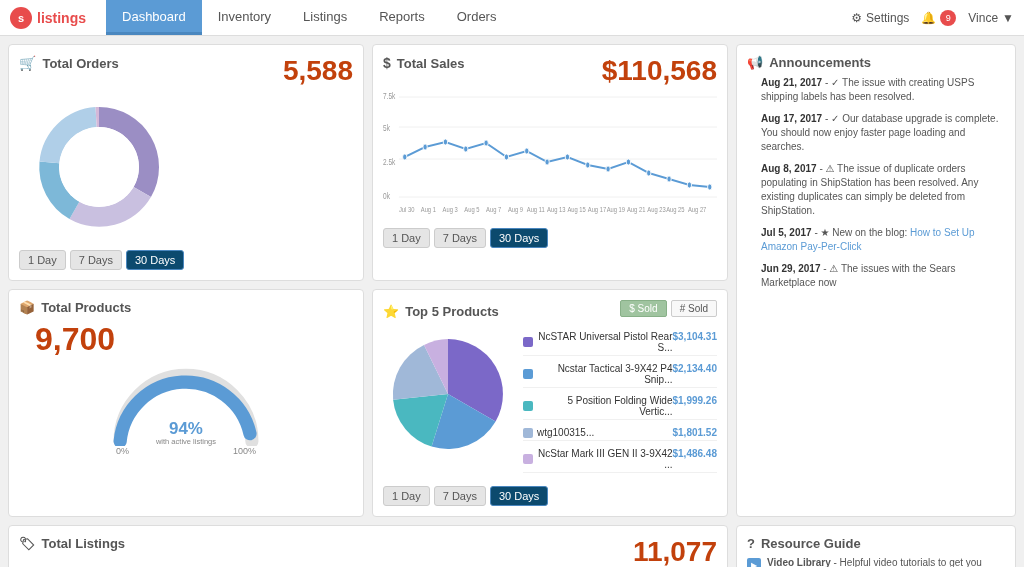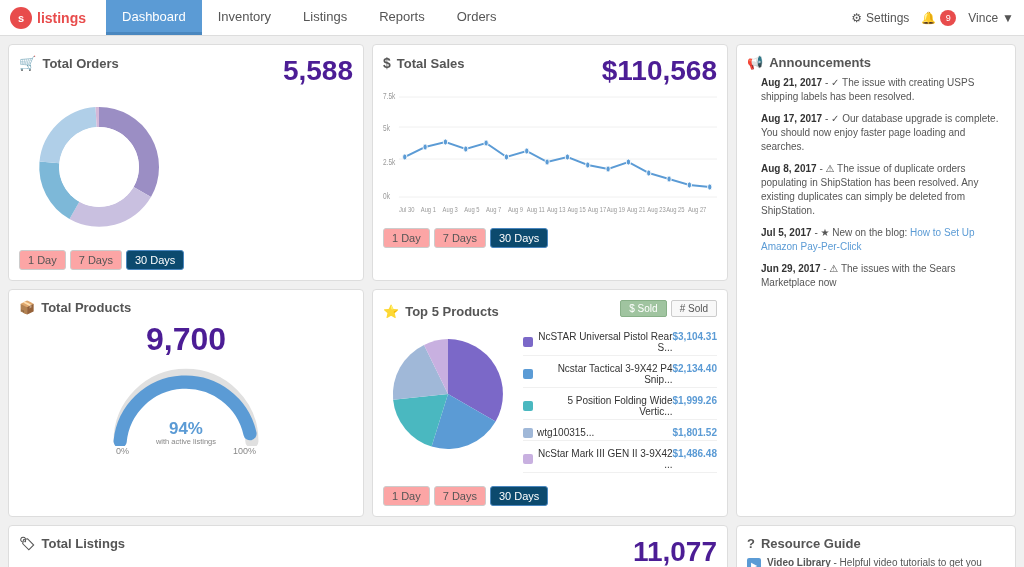--- a/index.html
+++ b/index.html
@@ -16,30 +16,30 @@
     .nav-right-item { display: flex; align-items: center; gap: 4px; font-size: 12px; color: #555; cursor: pointer; }
     .badge { background: #e84c4c; color: white; border-radius: 50%; width: 16px; height: 16px; display: flex; align-items: center; justify-content: center; font-size: 9px; }
 
     
     .dashboard { display: grid; grid-template-columns: 1fr 1fr 280px; grid-template-rows: auto auto auto; gap: 8px; padding: 8px; background: #f0f0f0; }
 
     
     .card { background: #fff; border: 1px solid #ddd; border-radius: 4px; padding: 10px; }
     .card-header { font-size: 13px; font-weight: bold; color: #555; margin-bottom: 6px; display: flex; align-items: center; gap: 6px; }
     .card-header-icon { font-size: 14px; }
-    .big-number { font-size: 28px; font-weight: bold; color: #4c1d95; text-align: right; }
+    .big-number { font-size: 28px; font-weight: bold; color: #c2410c; text-align: right; }
 
     
     .orders-card { grid-column: 1; grid-row: 1; }
     .orders-inner { display: flex; align-items: center; }
     .donut-container { position: relative; width: 160px; height: 155px; flex-shrink: 0; }
     .donut-labels { font-size: 9px; color: #777; flex: 1; }
     .donut-label { margin-bottom: 3px; }
     .time-btns { display: flex; gap: 4px; margin-top: 8px; }
-    .time-btn { padding: 3px 8px; border: 1px solid #ccc; background: #fca5a5; border-radius: 3px; cursor: pointer; font-size: 11px; color: #555; }
+    .time-btn { padding: 3px 8px; border: 1px solid #ccc; background: #e5e5e5; border-radius: 3px; cursor: pointer; font-size: 11px; color: #555; }
     .time-btn.active { background: #0c4a6e; color: white; border-color: #4a87bf; }
 
     
     .sales-card { grid-column: 2; grid-row: 1; }
     .sales-inner { position: relative; }
 
     
     .products-card { grid-column: 1; grid-row: 2; }
 
     
@@ -239,21 +239,21 @@
       <span> - ⚠ </span>
       <span>The issues with the Sears Marketplace now</span>
     </div>
   </div>
 
   <div class="card products-card">
     <div class="card-header">
       <span>📦</span>
       <span>Total Products</span>
     </div>
-    <div class="big-number" style="text-align:center; font-size:32px; margin-bottom:8px;">9,700</div>
+    <div class="big-number" style="text-align:left; font-size:32px; margin-bottom:8px;margin-left:16px;">9,700</div>
     <div class="gauge-wrap">
       <svg class="gauge-svg" viewBox="0 0 160 85">
 
         <path d="M 10,80 A 70,70 0 0,1 150,80" fill="none" stroke="#e0e0e0" stroke-width="14" stroke-linecap="round"></path>
 
         <path d="M 10,80 A 70,70 0 0,1 148,72" fill="none" stroke="#5b9bd5" stroke-width="14" stroke-linecap="round"></path>
         <text x="80" y="72" text-anchor="middle" font-size="18" font-weight="bold" fill="#5b9bd5">94%</text>
         <text x="80" y="83" text-anchor="middle" font-size="8" fill="#888">with active listings</text>
       </svg>
     </div>

